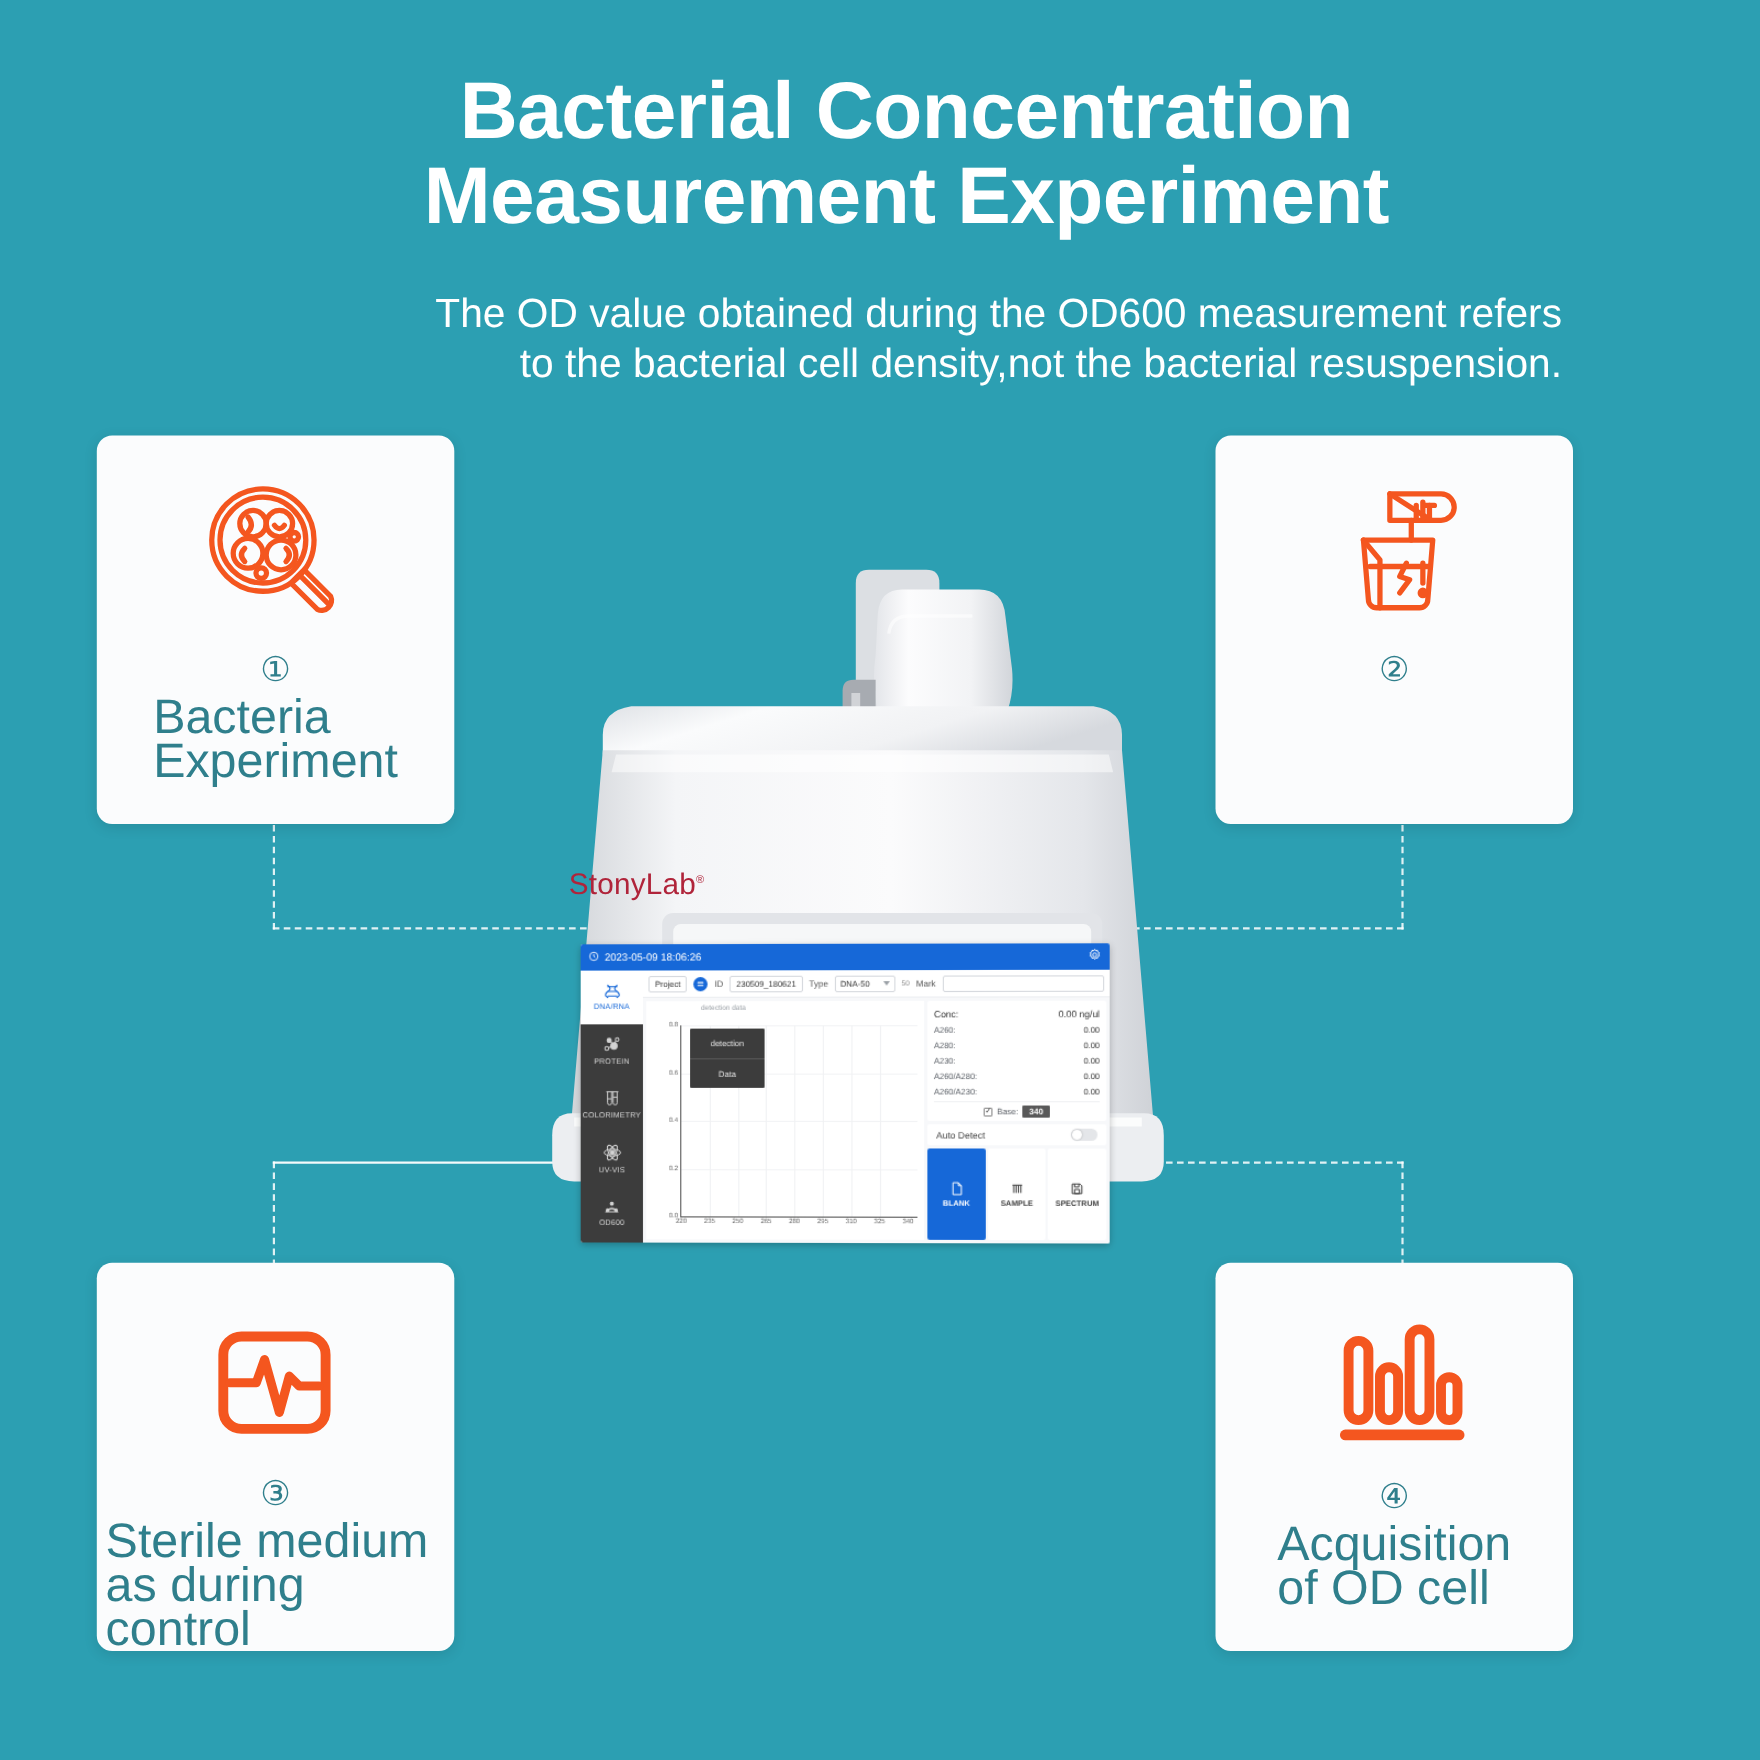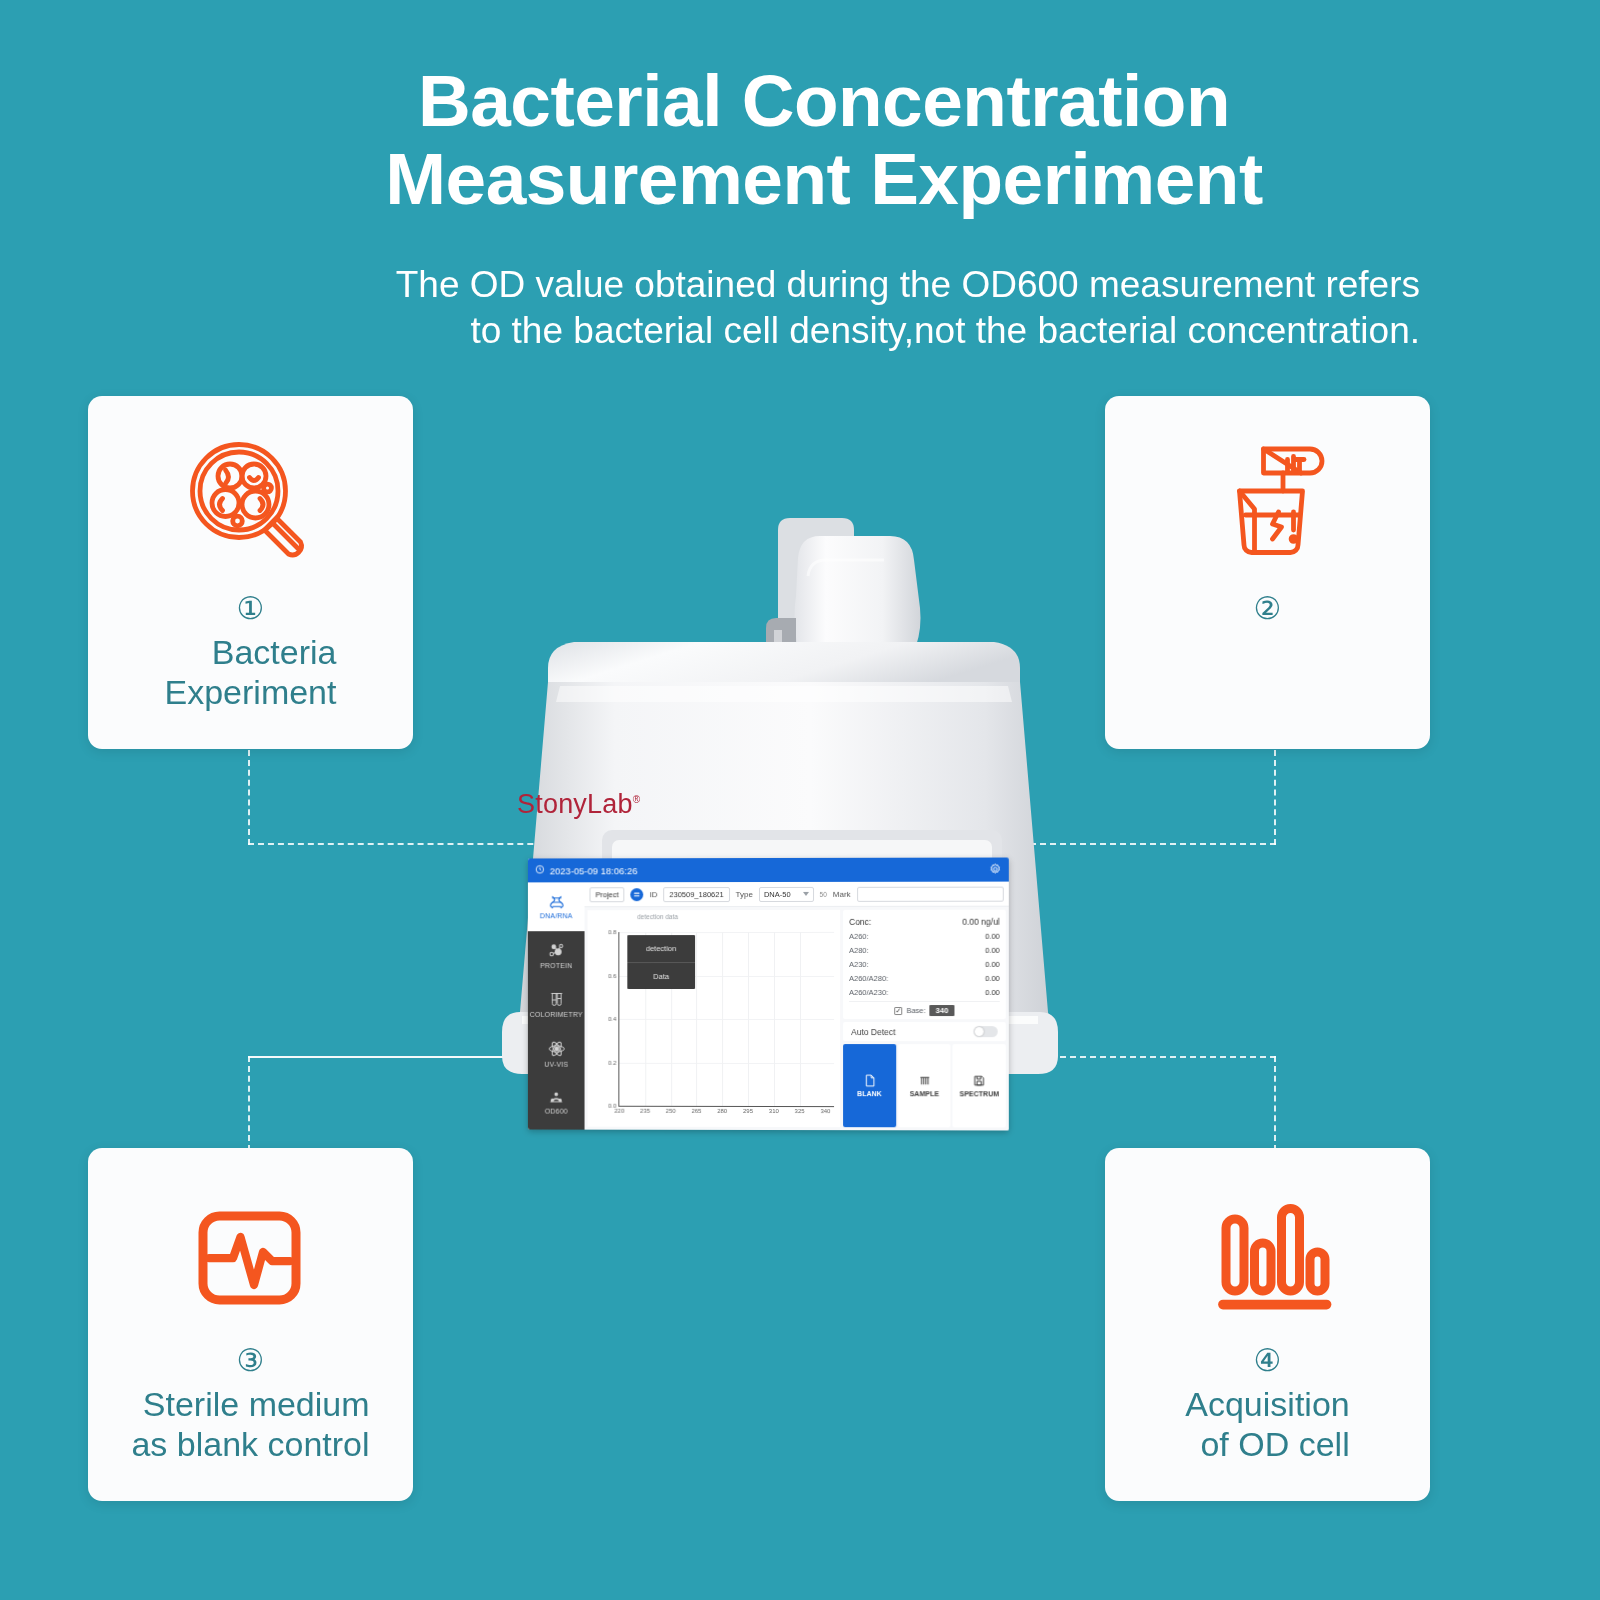--- a/index.html
+++ b/index.html
@@ -36,22 +36,22 @@
     position:absolute; width:325px; height:353px;
     background:#fbfcfd; border-radius:14px;
     box-shadow:0 3px 12px rgba(0,0,0,.10);
     display:flex; flex-direction:column;
     align-items:center; justify-content:flex-start;
     padding-top:26px;
   }
   .card-icon { height:168px; display:flex; align-items:center; justify-content:center; }
   .card-num { color:#2f7f8c; font-size:31px; line-height:34px; margin-top:2px; }
   .card-label {
-    color:#2f7f8c; font-size:34px; line-height:40px;
-    text-align:right; margin-top:6px; padding:0 8px;
+    color:#2f7f8c; font-size:44px; line-height:40px;
+    text-align:left; margin-top:6px; padding:0 8px;
   }
   #card-1 { left:88px;  top:396px; }
   #card-2 { left:1105px;top:396px; }
   #card-3 { left:88px;  top:1148px; }
   #card-4 { left:1105px;top:1148px; }
 
   
   .instrument { position:absolute; left:430px; top:500px; width:700px; height:700px; }
 
   
@@ -158,21 +158,21 @@
 </style>
 </head>
 <body>
 
 <div class="title">
   <div>Bacterial Concentration</div>
   <div>Measurement Experiment</div>
 </div>
 <div class="subtitle">
   <div>The OD value obtained during the OD600 measurement refers</div>
-  <div>to the bacterial cell density,not the bacterial concentration.</div>
+  <div>to the bacterial cell density,not the bacterial resuspension.</div>
 </div>
 
 <div class="conn dash-v" style="left:248px; top:750px; height:95px;"></div>
 <div class="conn dash-h" style="left:248px; top:843px; width:405px;"></div>
 
 <div class="conn dash-v" style="left:1274px; top:750px; height:95px;"></div>
 <div class="conn dash-h" style="left:960px; top:843px; width:316px;"></div>
 
 <div class="conn dash-v" style="left:248px; top:1056px; height:95px;"></div>
 <div class="conn solid-h" style="left:248px; top:1056px; width:300px;"></div>
@@ -230,21 +230,21 @@
 <div class="card" id="card-3">
   <div class="card-icon">
     <svg width="150" height="150" viewBox="0 0 100 100" fill="none" stroke="#f4561f" stroke-width="6" stroke-linecap="round" stroke-linejoin="round">
       <rect x="18" y="22" width="62" height="56" rx="11"></rect>
       <path d="M22 50 L38 50 L43 36 L52 68 L58 46 L64 52 L76 52" stroke-width="5.5"></path>
     </svg>
   </div>
   <div class="card-num">③</div>
   <div class="card-label">
     <div>Sterile medium</div>
-    <div>as blank control</div>
+    <div>as during control</div>
   </div>
 </div>
 
 <div class="card" id="card-4">
   <div class="card-icon">
     <svg width="150" height="150" viewBox="0 0 100 100" fill="none" stroke="#f4561f" stroke-width="6" stroke-linecap="round" stroke-linejoin="round">
       <rect x="22" y="24" width="12" height="48" rx="6"></rect>
       <rect x="41" y="40" width="11" height="32" rx="5.5"></rect>
       <rect x="59" y="17" width="12" height="55" rx="6"></rect>
       <rect x="78" y="46" width="10" height="26" rx="5"></rect>

